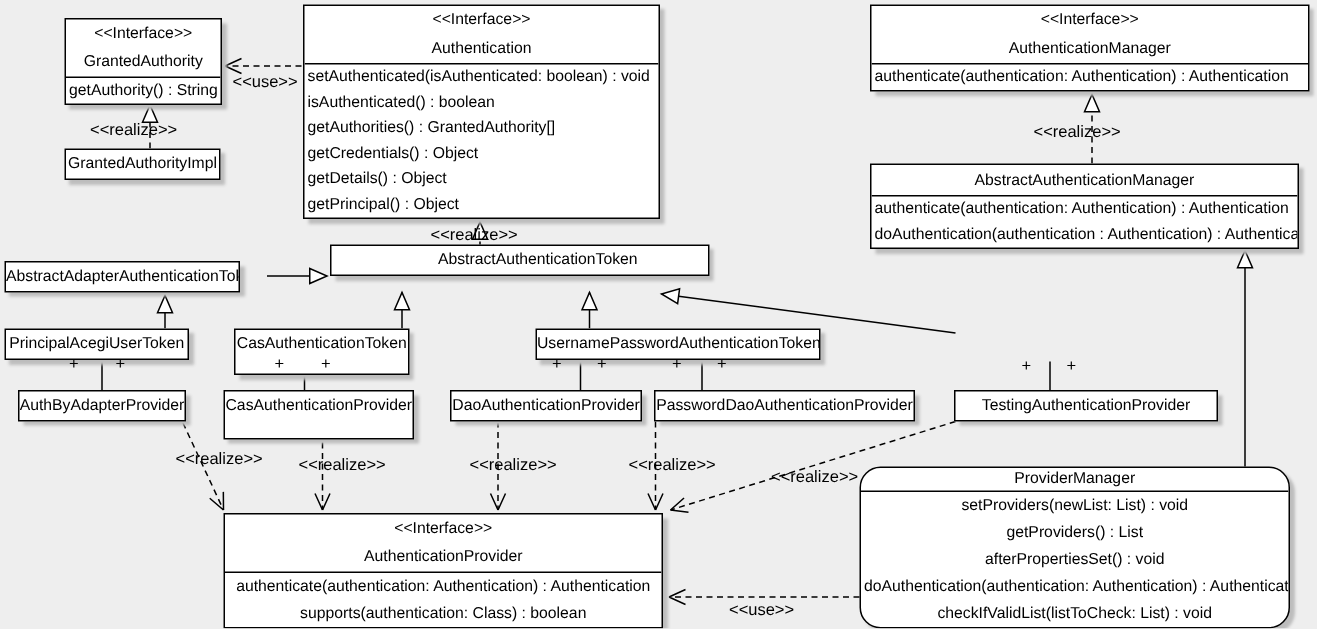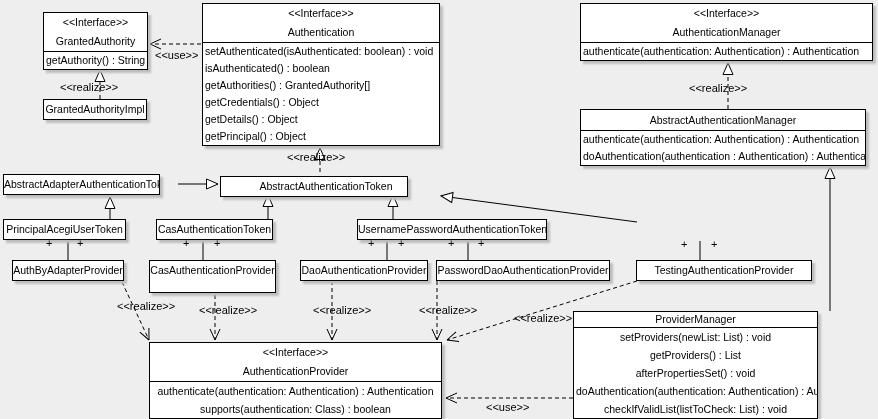--- a/index.html
+++ b/index.html
@@ -99,33 +99,33 @@
       <div class="cname one it">AbstractAuthenticationManager</div>
     </div>
     <div class="m">authenticate(authentication: Authentication) : Authentication</div>
     <div class="m it">doAuthentication(authentication : Authentication) : Authentication</div>
   </div>
 
   <div class="cls simple" style="left:3px;top:174px;width:157px;height:21px;">
     <div class="cname it">AbstractAdapterAuthenticationToken</div>
   </div>
 
-  <div class="cls simple" style="left:220px;top:176px;width:188px;height:21px;padding-left:24px;">
+  <div class="cls simple" style="left:220px;top:163px;width:253px;height:21px;padding-left:24px;">
     <div class="cname it">AbstractAuthenticationToken</div>
   </div>
 
   <div class="cls simple" style="left:3px;top:219px;width:123px;height:21px;">
     <div class="cname">PrincipalAcegiUserToken</div>
   </div>
 
   <div class="cls simple" style="left:12px;top:260px;width:112px;height:21px;">
     <div class="cname">AuthByAdapterProvider</div>
   </div>
 
-  <div class="cls simple" style="left:156px;top:219px;width:117px;height:21px;">
+  <div class="cls simple" style="left:156px;top:219px;width:117px;height:31px;">
     <div class="cname">CasAuthenticationToken</div>
   </div>
 
   <div class="cls simple" style="left:149px;top:260px;width:127px;height:33px;">
     <div class="cname">CasAuthenticationProvider</div>
   </div>
 
   <div class="cls simple" style="left:357px;top:219px;width:190px;height:21px;">
     <div class="cname">UsernamePasswordAuthenticationToken</div>
   </div>
@@ -145,21 +145,21 @@
 
   <div class="cls" style="left:149px;top:342px;width:293px;">
     <div class="hdr">
       <div class="stereo">&lt;&lt;Interface&gt;&gt;</div>
       <div class="cname">AuthenticationProvider</div>
     </div>
     <div class="m m18">authenticate(authentication: Authentication) : Authentication</div>
     <div class="m m18">supports(authentication: Class) : boolean</div>
   </div>
 
-  <div class="cls" style="left:573px;top:311px;width:245px;">
+  <div class="cls" style="left:573px;top:311px;width:287px;border-radius:14px;">
     <div class="hdr">
       <div class="cname" style="line-height:15px;">ProviderManager</div>
     </div>
     <div class="m m18">setProviders(newList: List) : void</div>
     <div class="m m18">getProviders() : List</div>
     <div class="m m18">afterPropertiesSet() : void</div>
     <div class="m m18">doAuthentication(authentication: Authentication) : Authentication</div>
     <div class="m m18">checkIfValidList(listToCheck: List) : void</div>
   </div>
 

